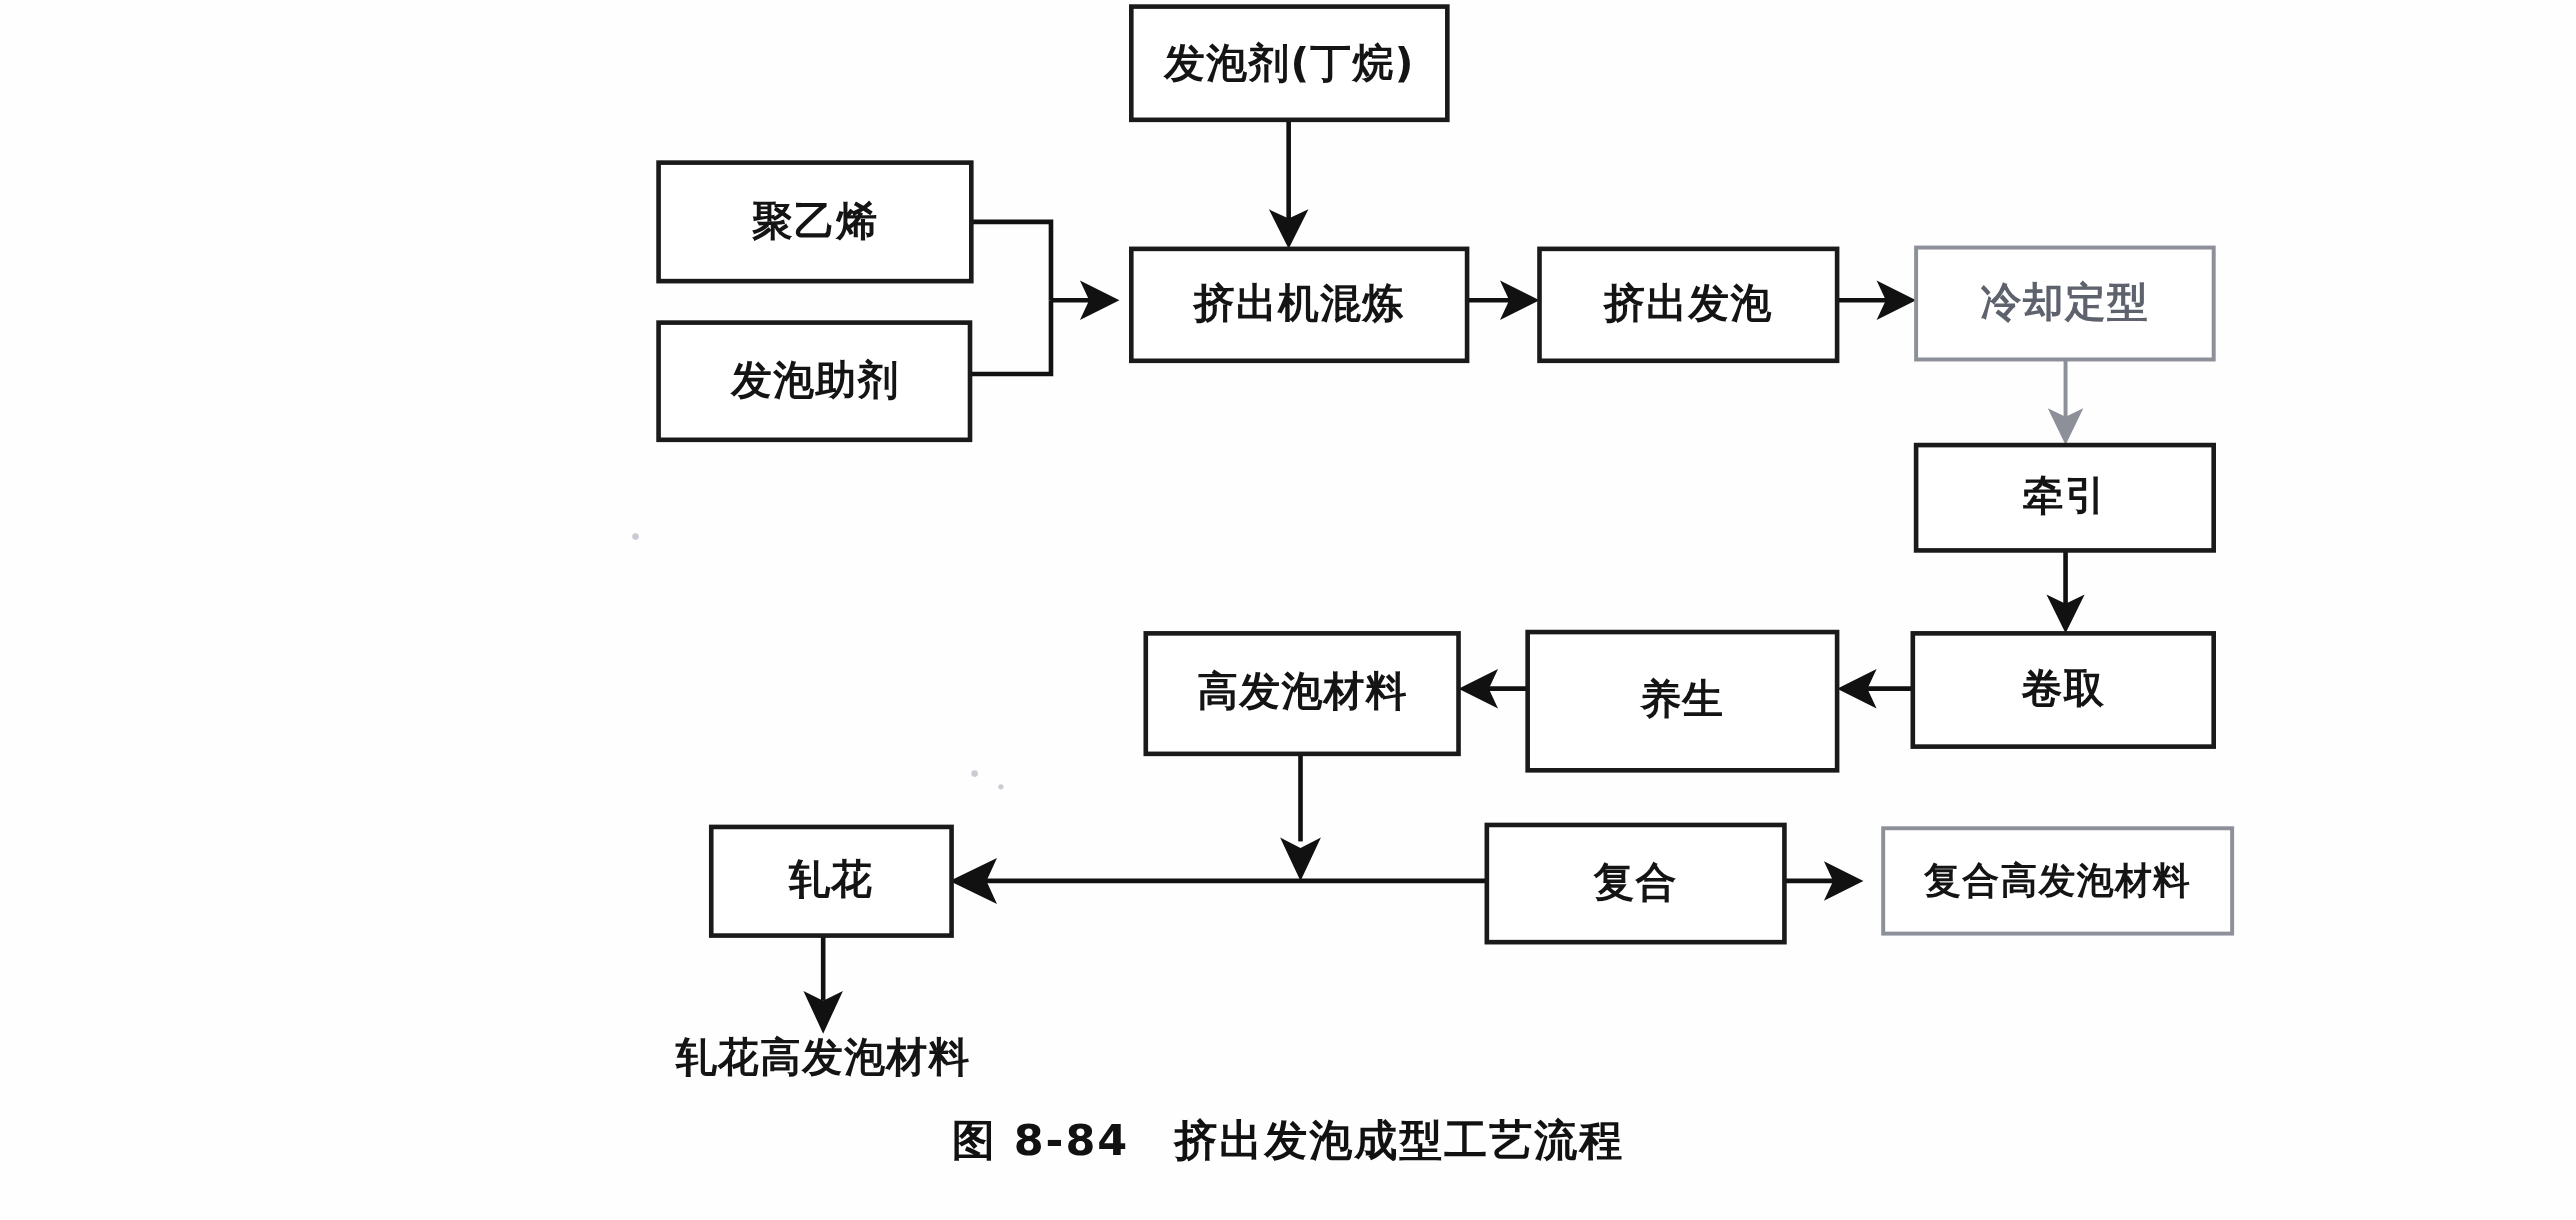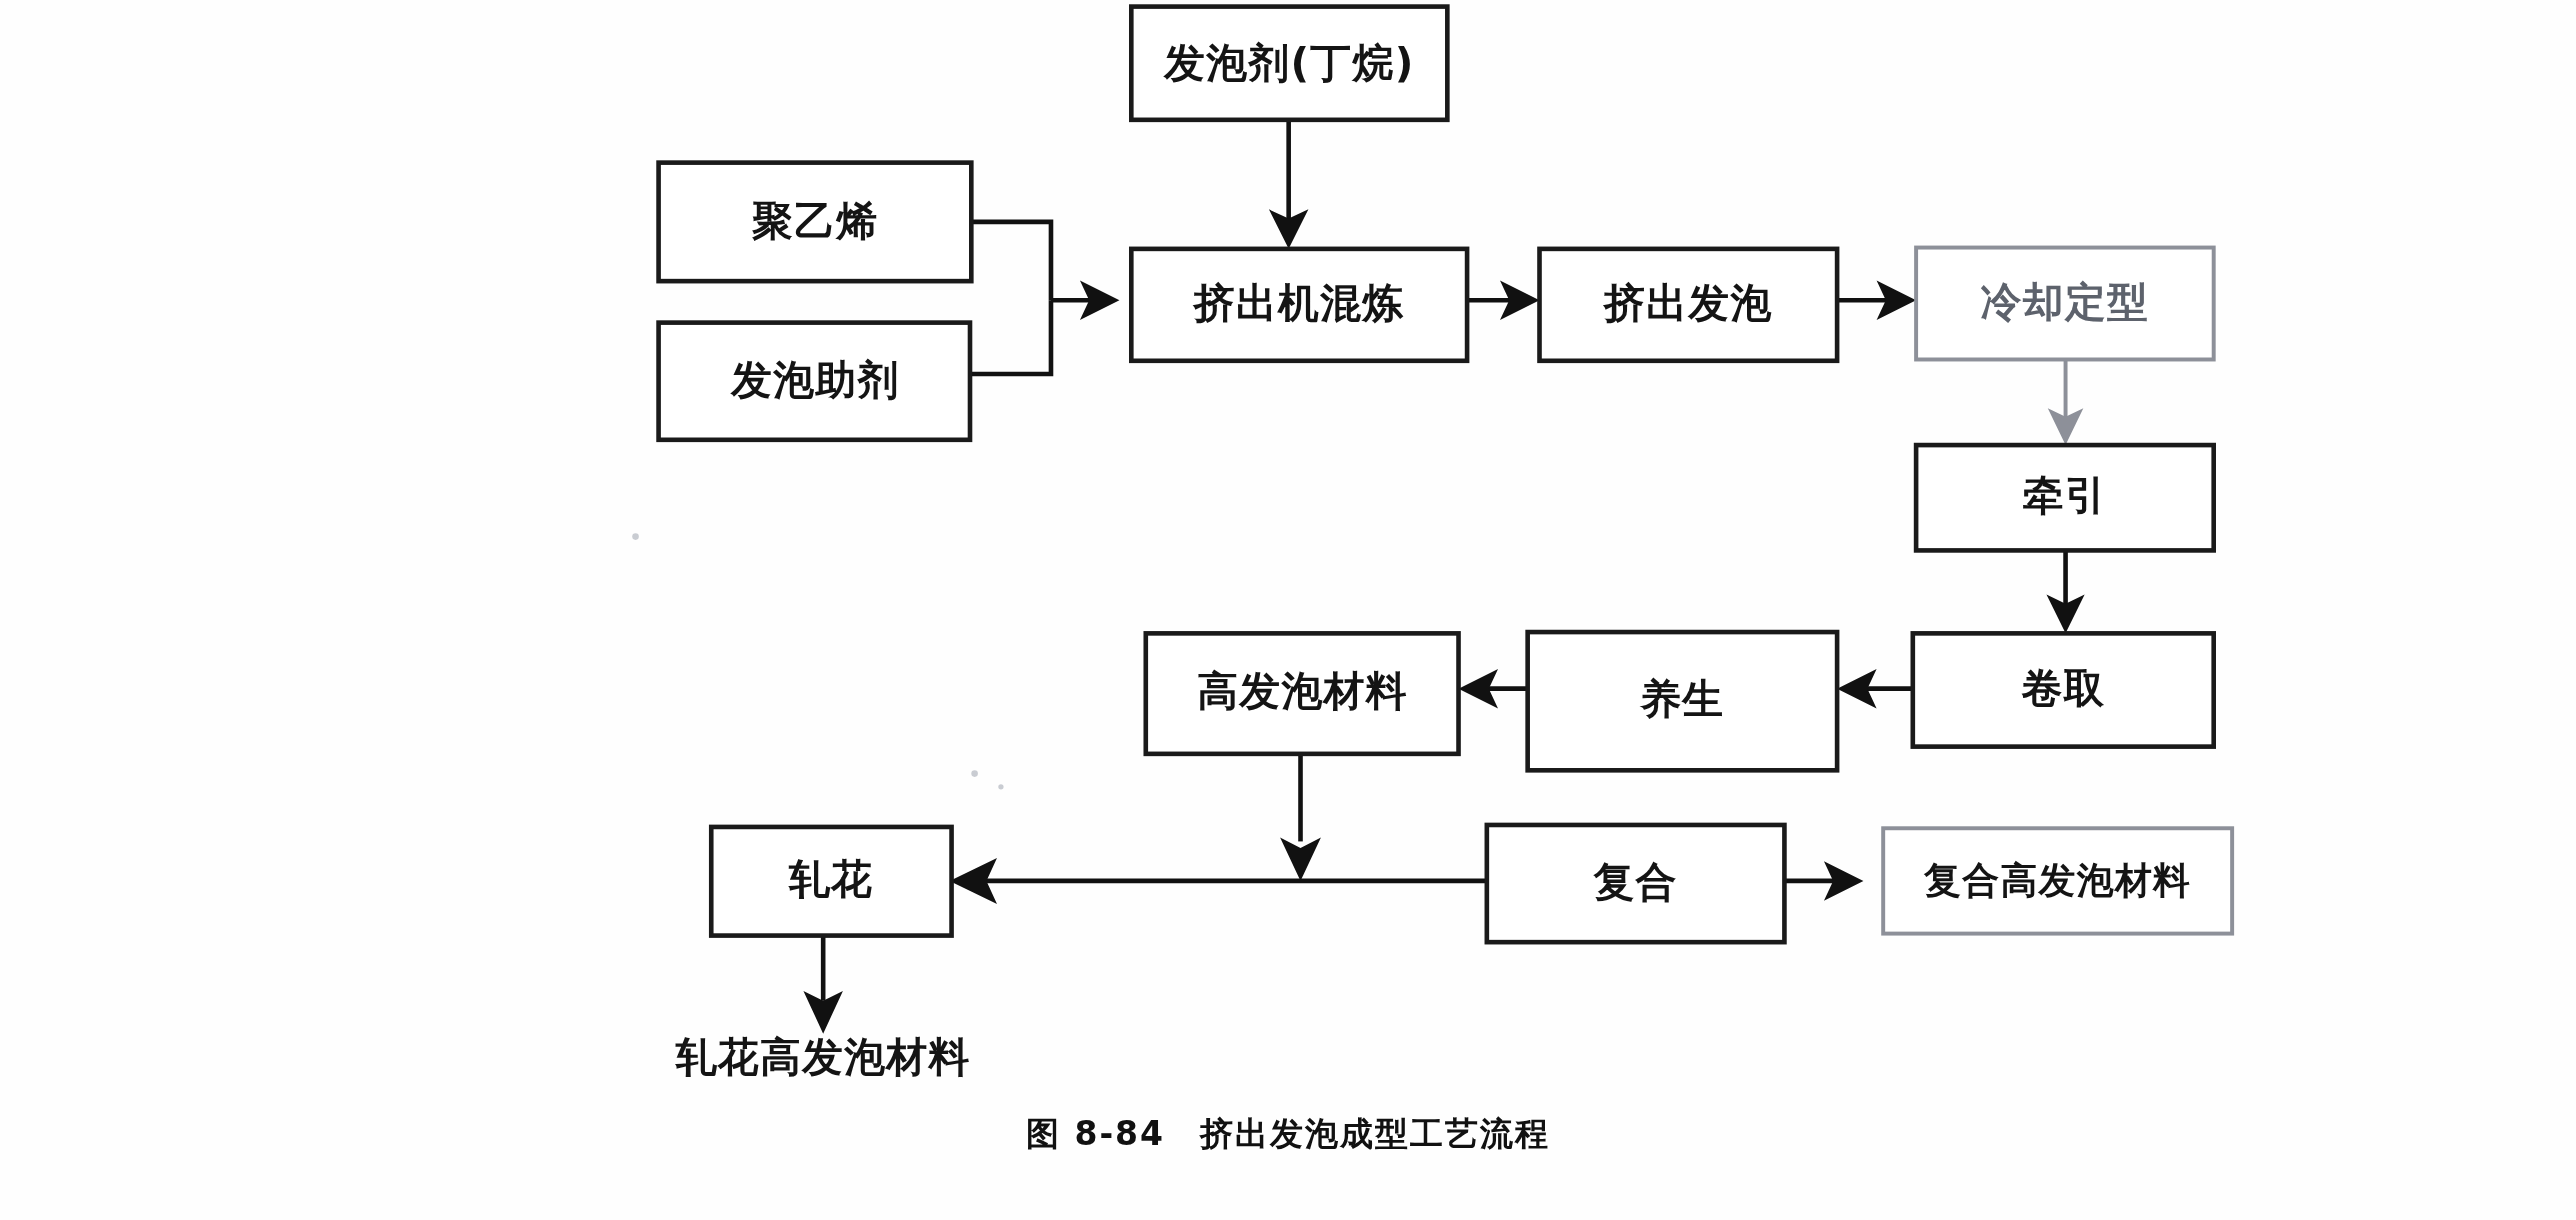--- a/index.html
+++ b/index.html
@@ -79,21 +79,21 @@
   .arrowhead.faint {
     fill: #8d9099;
   }
   .caption {
     position: absolute;
     left: 0;
     top: 1112px;
     width: 2576px;
     text-align: center;
     font-family: "DejaVu Sans", "Liberation Sans", sans-serif;
-    font-size: 33px;
+    font-size: 43px;
     font-weight: 700;
     color: #111111;
     letter-spacing: 2px;
     white-space: pre;
   }
   .speck {
     fill: #c9ccd2;
   }
 </style>
 </head>

